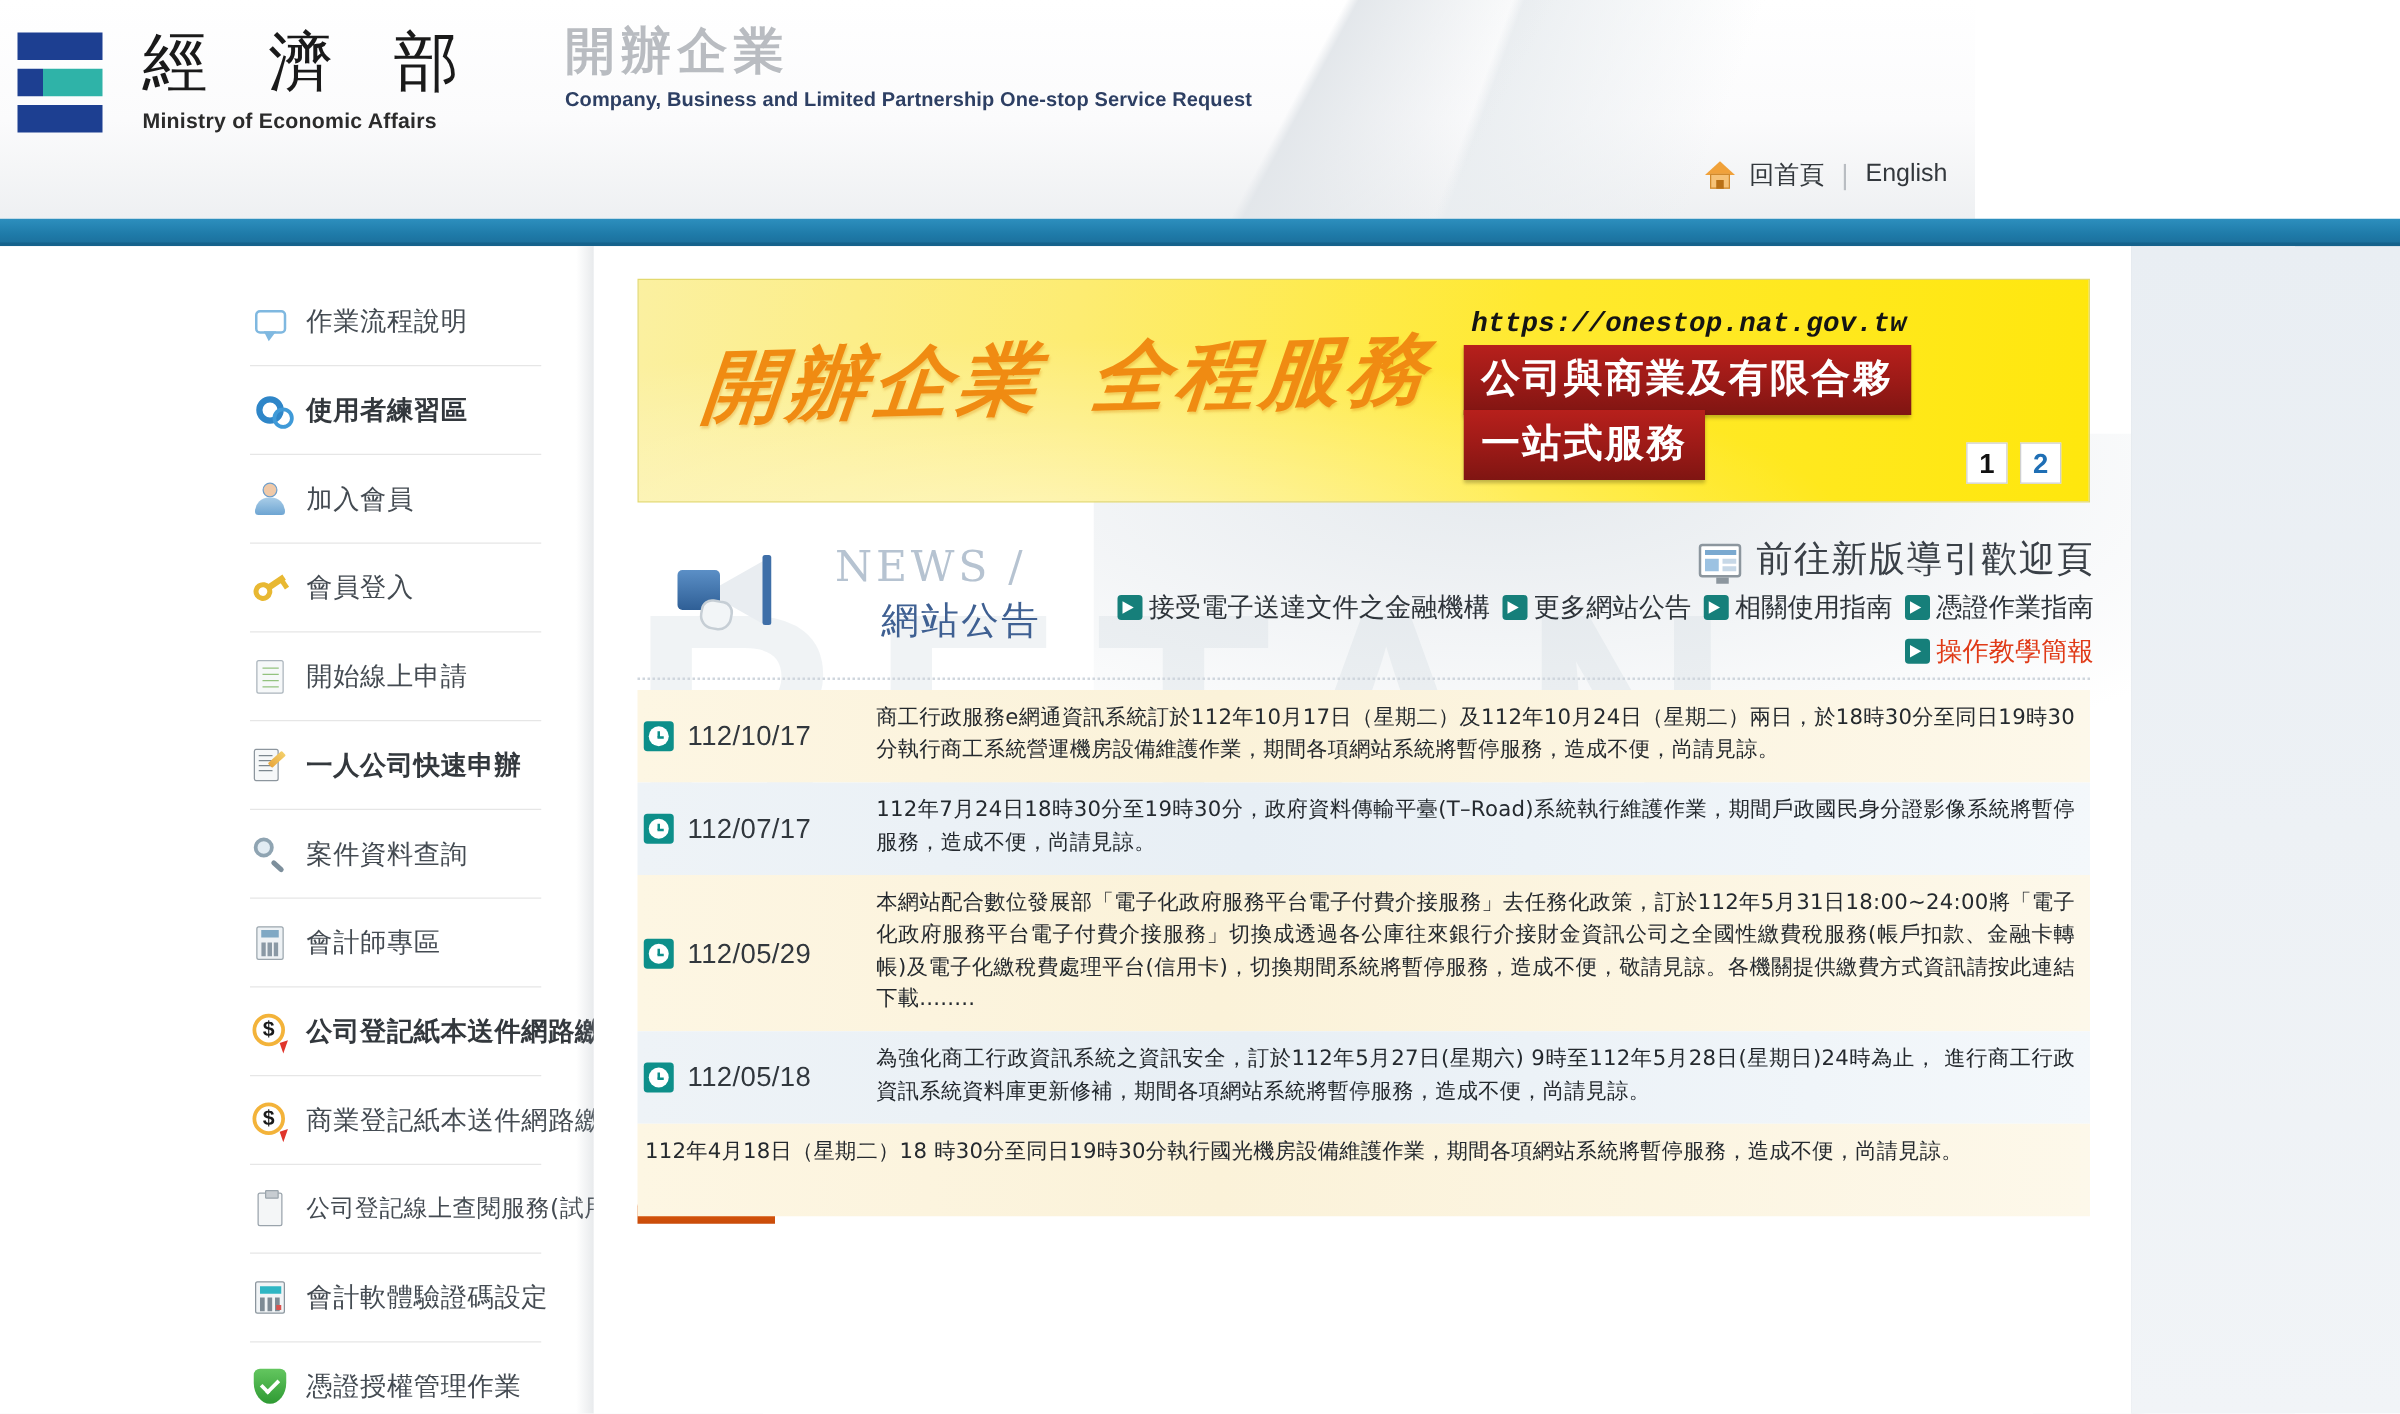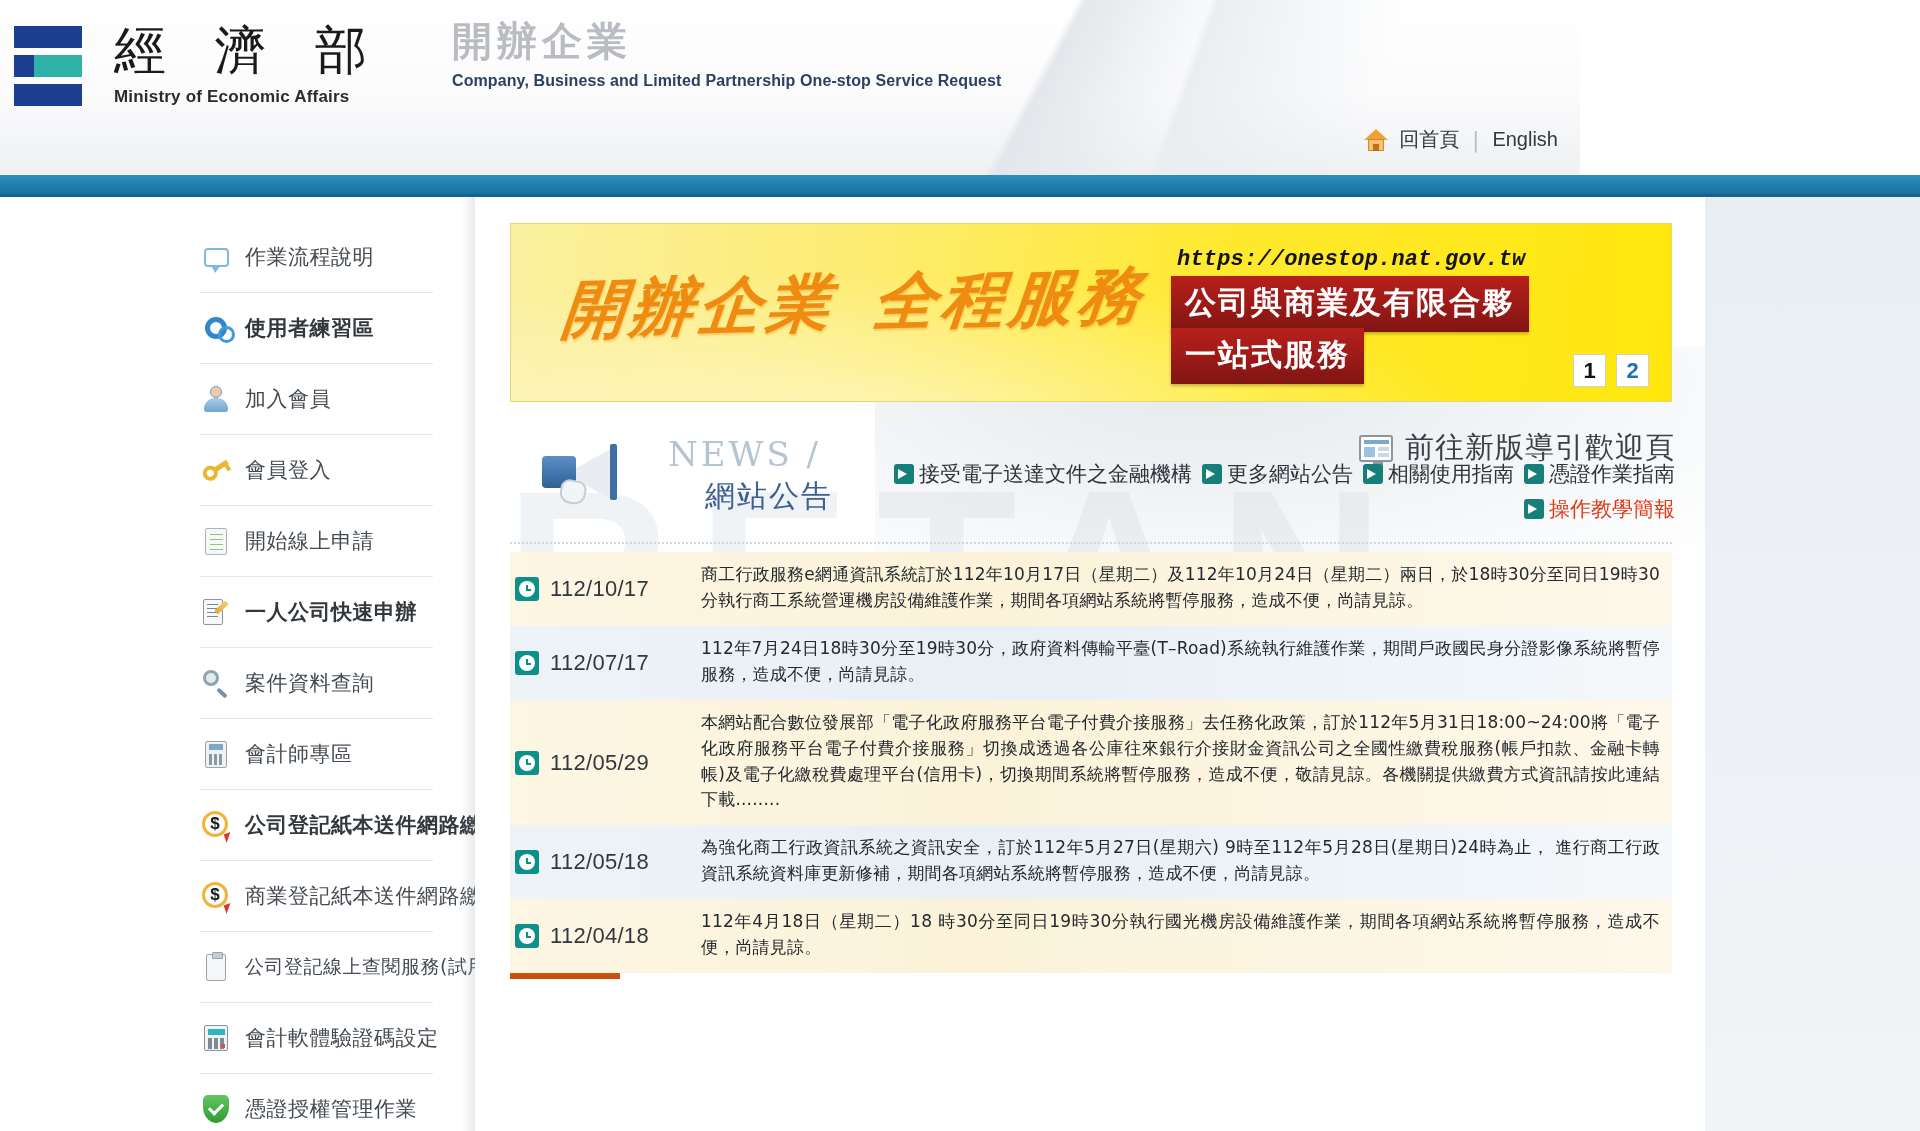--- a/index.html
+++ b/index.html
@@ -629,21 +629,21 @@
     background: #8c969e;
   }
   .newlink-txt {
     font-size: 29px;
     color: #3a4047;
     letter-spacing: 1px;
   }
 
   .quick-links {
     position: absolute;
-    right: 0; top: 32px;
+    right: 0; top: 44px;
     width: 790px;
     display: flex;
     flex-wrap: wrap;
     justify-content: flex-end;
     gap: 7px 10px;
   }
   .qlink {
     display: inline-flex;
     align-items: center;
     gap: 5px;
@@ -1045,28 +1045,20 @@
                 <span class="face"></span>
                   <span class="hh"></span>
                   <span class="mm"></span>
               </span>
               <span>112/05/18</span>
             </div>
             <div class="news-text">為強化商工行政資訊系統之資訊安全，訂於112年5月27日(星期六) 9時至112年5月28日(星期日)24時為止， 進行商工行政資訊系統資料庫更新修補，期間各項網站系統將暫停服務，造成不便，尚請見諒。</div>
           </div>
 
           <div class="news-row odd">
-            <div class="news-date">
-              <span class="clock-ico">
-                <span class="face"></span>
-                  <span class="hh"></span>
-                  <span class="mm"></span>
-              </span>
-              <span>112/04/18</span>
-            </div>
             <div class="news-text">112年4月18日（星期二）18 時30分至同日19時30分執行國光機房設備維護作業，期間各項網站系統將暫停服務，造成不便，尚請見諒。</div>
           </div>
 
         </div>
 
         <div class="btm-btn"></div>
       </div>
     </div>
 
     <div class="content-shadow"></div>

